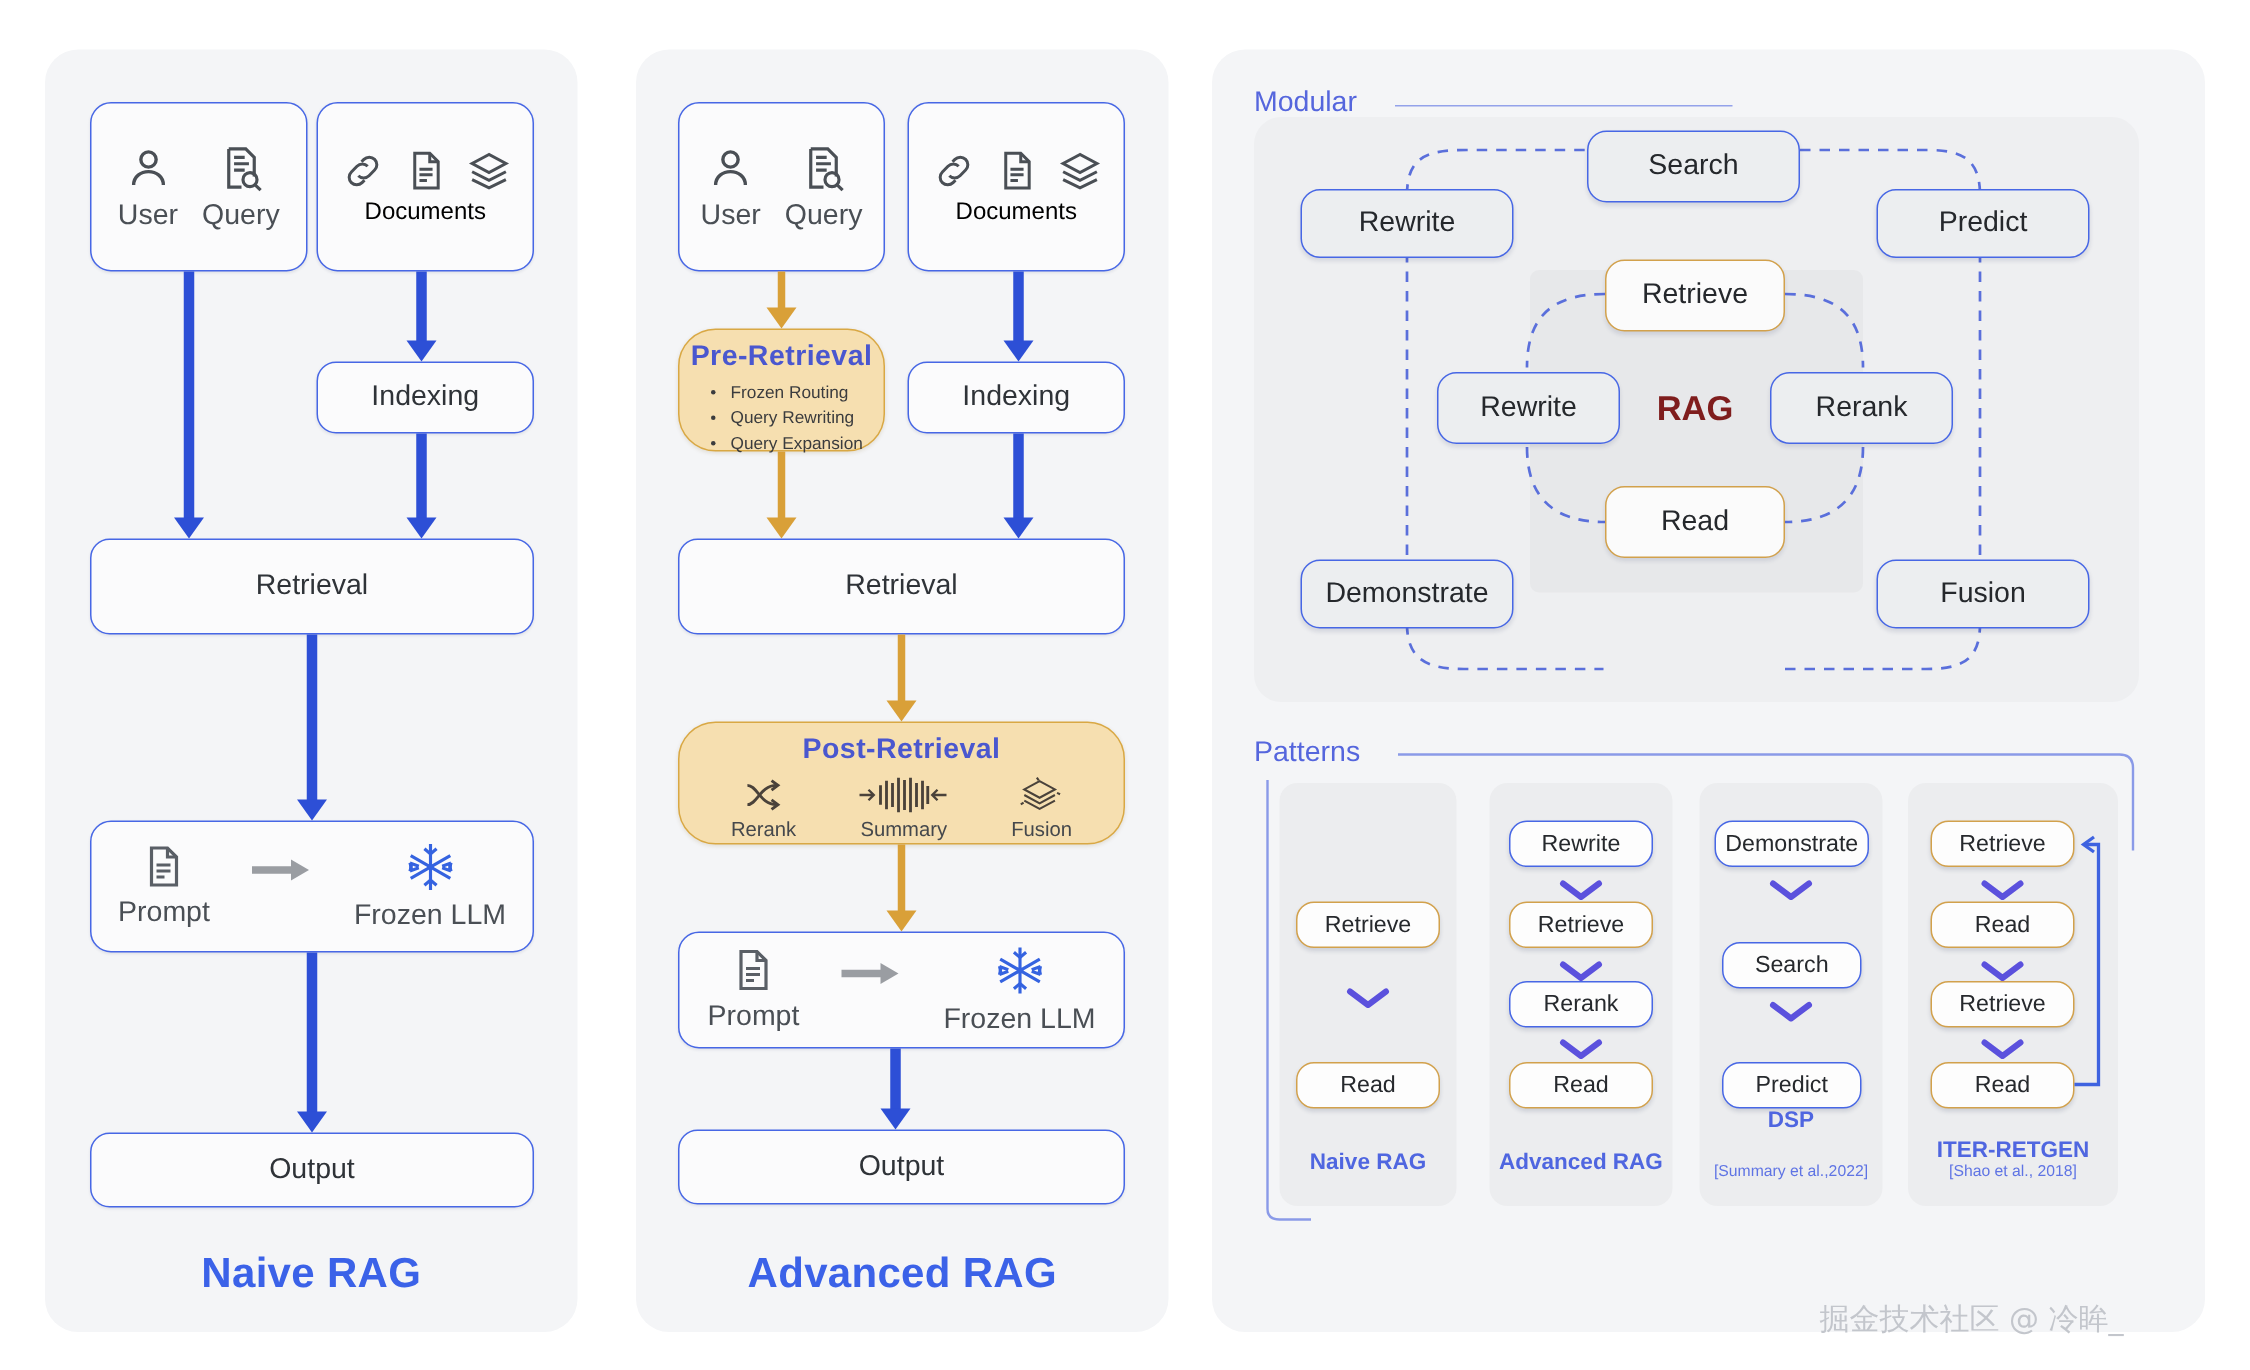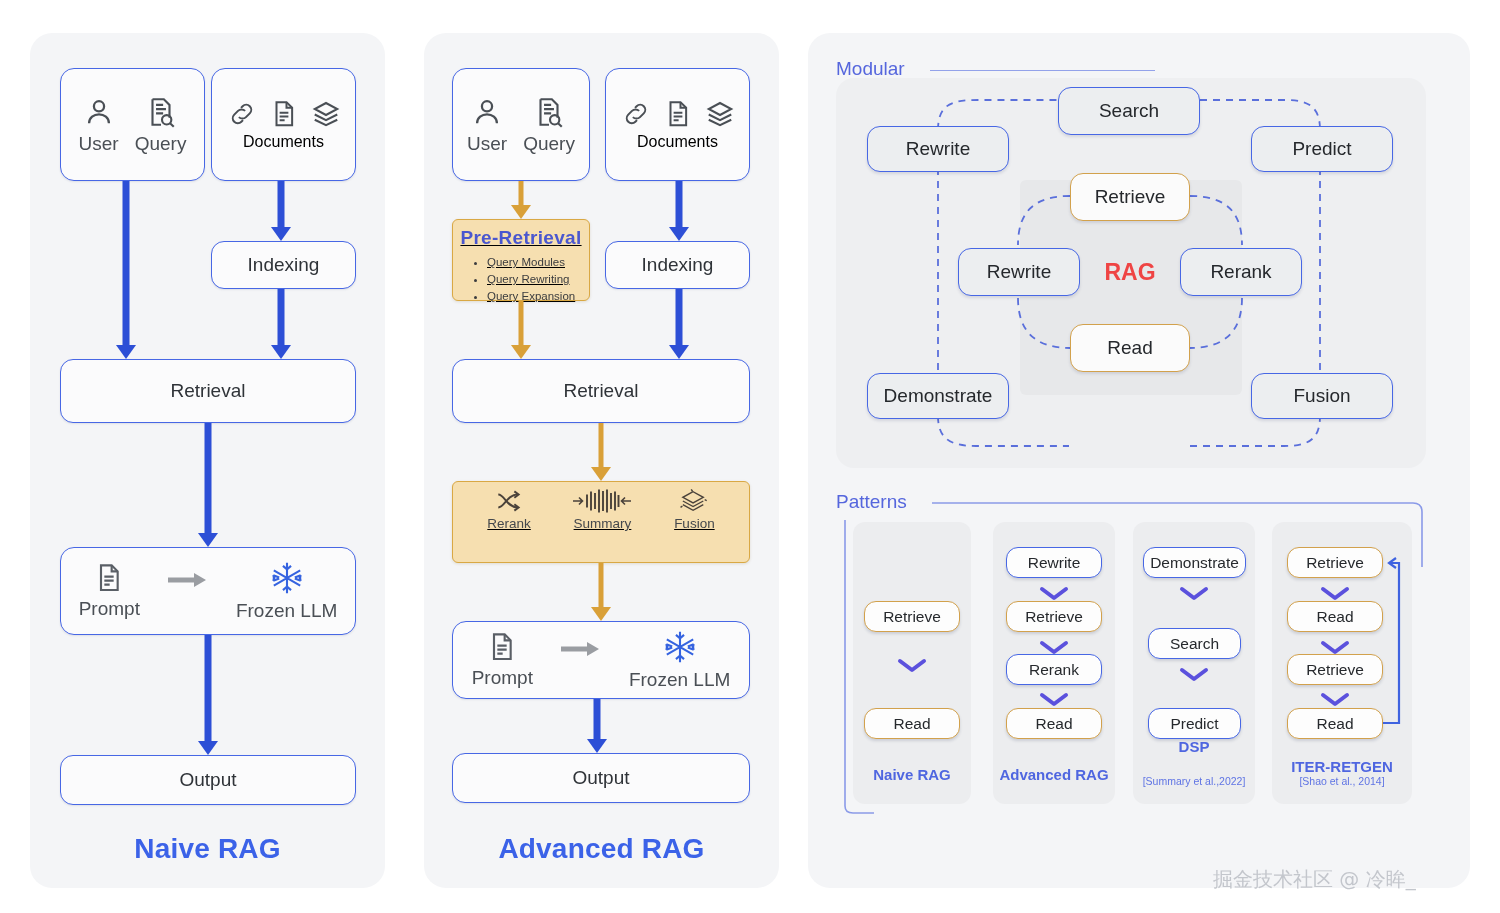--- a/index.html
+++ b/index.html
@@ -76,23 +76,22 @@
   }
   .arrow.gold .shaft { background: #d9a038; }
   .arrow.gold .head  { border-top-color: #d9a038; }
   .arrow.thin .shaft { width: 5px; }
 
   
   .goldbox {
     position: absolute;
     background: #f6dfb0;
     border: 1.6px solid #d9a844;
-    border-radius: 6px;
+    border-radius: 25px;
     box-shadow: 0 1px 3px rgba(120,90,20,.16);
-    text-decoration: underline;
   }
   .goldbox .gtitle {
     text-align: center;
     color: #4a57cf;
     font-weight: bold;
     font-size: 19px;
     padding-top: 7px;
     letter-spacing: .3px;
   }
   .goldbox ul { margin: 5px 0 0 34px; }
@@ -121,21 +120,21 @@
     background: #eceef0;
     border: 1.7px solid #4767e5;
     border-radius: 13px;
     display: flex; align-items: center; justify-content: center;
     font-size: 19px; color: #25282c;
     box-shadow: 0 2px 3px rgba(40,50,90,.13);
   }
   .mod.gold { border-color: #d2a14c; background: #fbfbfb; }
   .rag-core {
     position: absolute;
-    color: #ef4444;
+    color: #7f1d1d;
     font-weight: bold;
     font-size: 23px;
   }
   .core-bg { position: absolute; background: #e7e8ea; border-radius: 6px; }
 
   
   svg.overlay { position: absolute; left: 0; top: 0; overflow: visible; pointer-events: none; }
 
   
   .pat-col {
@@ -333,21 +332,21 @@
       <div class="head"></div>
   </div>
   <div class="arrow" style="left:668px; top:181px; width:22px; height:60px;">
     <div class="shaft"></div>
       <div class="head"></div>
   </div>
 
   <div class="goldbox" style="left:452px; top:219px; width:138px; height:82px;">
     <div class="gtitle">Pre-Retrieval</div>
     <ul>
-      <li>Query Modules</li>
+      <li>Frozen Routing</li>
       <li>Query Rewriting</li>
       <li>Query Expansion</li>
     </ul>
   </div>
 
   <div class="node" style="left:605px; top:241px; width:145px; height:48px;">
     <span>Indexing</span>
   </div>
 
   <div class="arrow gold thin" style="left:511px; top:301px; width:20px; height:58px;">
@@ -362,20 +361,21 @@
   <div class="node" style="left:452px; top:359px; width:298px; height:64px;">
     <span>Retrieval</span>
   </div>
 
   <div class="arrow gold thin" style="left:591px; top:423px; width:20px; height:58px;">
     <div class="shaft"></div>
       <div class="head"></div>
   </div>
 
   <div class="goldbox" style="left:452px; top:481px; width:298px; height:82px;">
+    <div class="gtitle">Post-Retrieval</div>
     <div class="postrow">
       <div class="postitem">
         <svg width="30" height="26" viewBox="0 0 28 24" fill="none" stroke="#4a423a" stroke-width="1.8">
           <path d="M4 6c6 0 8 12 18 12"></path>
             <path d="M4 18c6 0 8-12 18-12"></path>
           <path d="M19 3l4 3-4 3M19 15l4 3-4 3"></path>
         </svg>
         <span class="lbl">Rerank</span>
       </div>
       <div class="postitem">
@@ -581,18 +581,18 @@
     <path d="M3 4l12 9 12-9" fill="none" stroke="#5b51dd" stroke-width="4" stroke-linecap="round" stroke-linejoin="round"></path>
   </svg>
   <div class="pat-node gold" style="left:1287px; top:708px; width:96px; height:31px;">
     <span>Read</span>
   </div>
   <svg class="overlay" width="1500" height="913">
     <path d="M1383 723 L1399 723 L1399 563 L1390 563" fill="none" stroke="#3f63e0" stroke-width="2.2"></path>
     <path d="M1396 558l-7 5 7 5" fill="none" stroke="#3f63e0" stroke-width="2.2"></path>
   </svg>
   <div class="pat-label" style="left:1267px; top:758px; width:150px;">ITER-RETGEN</div>
-  <div class="pat-sub" style="left:1267px; top:775px; width:150px;">[Shao et al., 2014]</div>
+  <div class="pat-sub" style="left:1267px; top:775px; width:150px;">[Shao et al., 2018]</div>
 
 
   <div class="watermark" style="left:1213px; top:866px;">掘金技术社区 @ 冷眸_</div>
 
 </div>
 
 </body></html>

